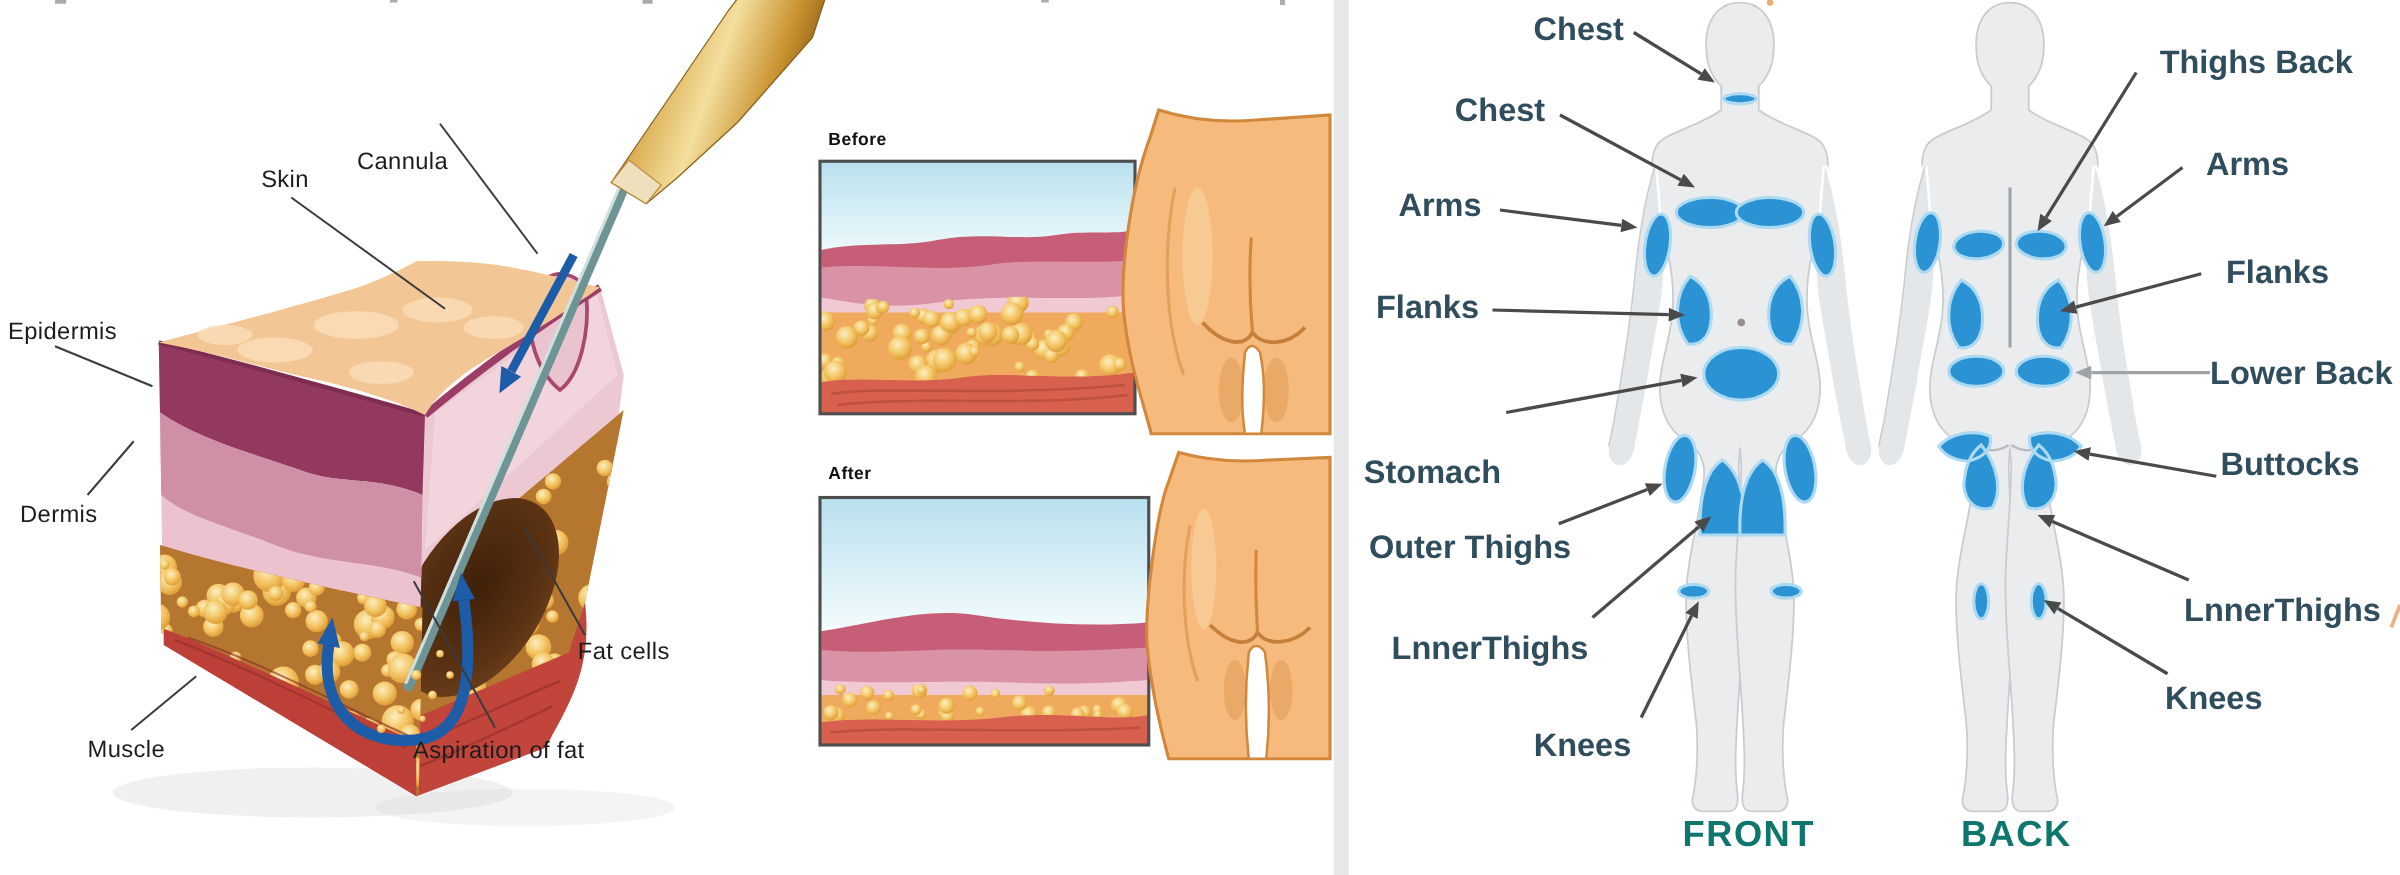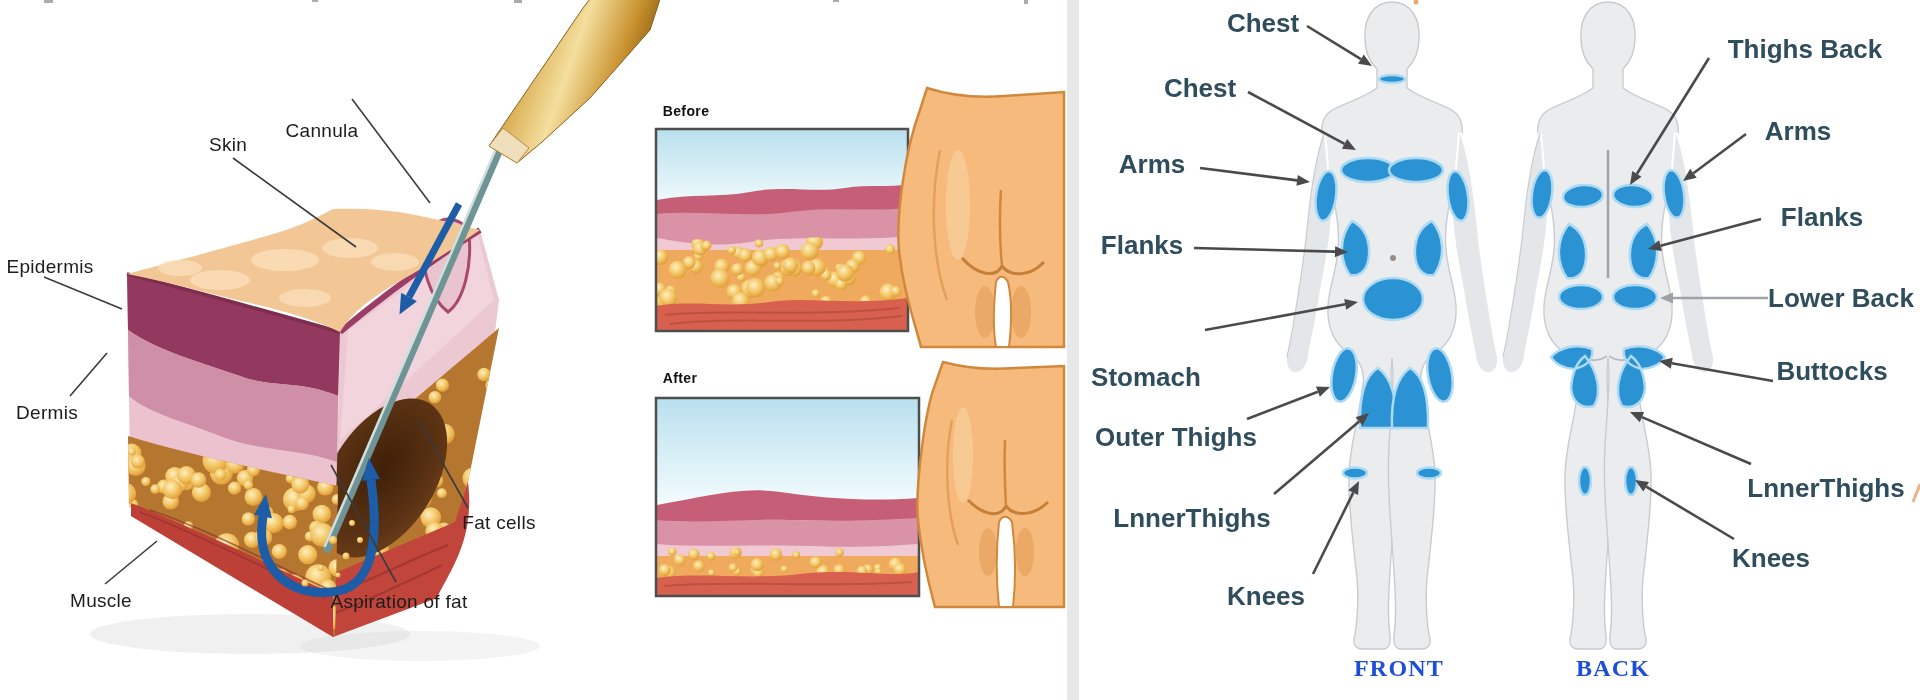--- a/index.html
+++ b/index.html
@@ -2,21 +2,21 @@
 <html><head>
 <meta charset="utf-8">
 <style>
   html,body{margin:0;padding:0;background:#fff;font-family:"Liberation Sans",sans-serif;}
   #stage{position:relative;width:1920px;height:700px;overflow:hidden;background:#ffffff;}
   #art{position:absolute;left:0;top:0;}
   .lbl{position:absolute;transform:translate(-50%,-50%);white-space:nowrap;line-height:1;}
   .lbl-left{font-size:19px;color:#1c1c1c;letter-spacing:.3px;}
   .lbl-map{font-size:26px;font-weight:bold;color:#2f4d5c;}
   .ba-label{position:absolute;transform:translate(-50%,-50%);font-size:14px;font-weight:bold;color:#101010;letter-spacing:.4px;}
-  .caption{position:absolute;transform:translate(-50%,-50%);font-size:24px;font-weight:bold;color:#1d4ed8;letter-spacing:1.2px;font-family:Liberation Serif, serif;}
+  .caption{position:absolute;transform:translate(-50%,-50%);font-size:29px;font-weight:bold;color:#0f766e;letter-spacing:1.2px;}
 </style>
 </head>
 <body>
 
 <div id="stage">
 
 <svg id="art" width="1920" height="700" viewBox="0 0 1920 700">
   <defs>
     <radialGradient id="gBubble" cx="0.4" cy="0.35" r="0.85">
       <stop offset="0%" stop-color="#fcefc0"></stop>

